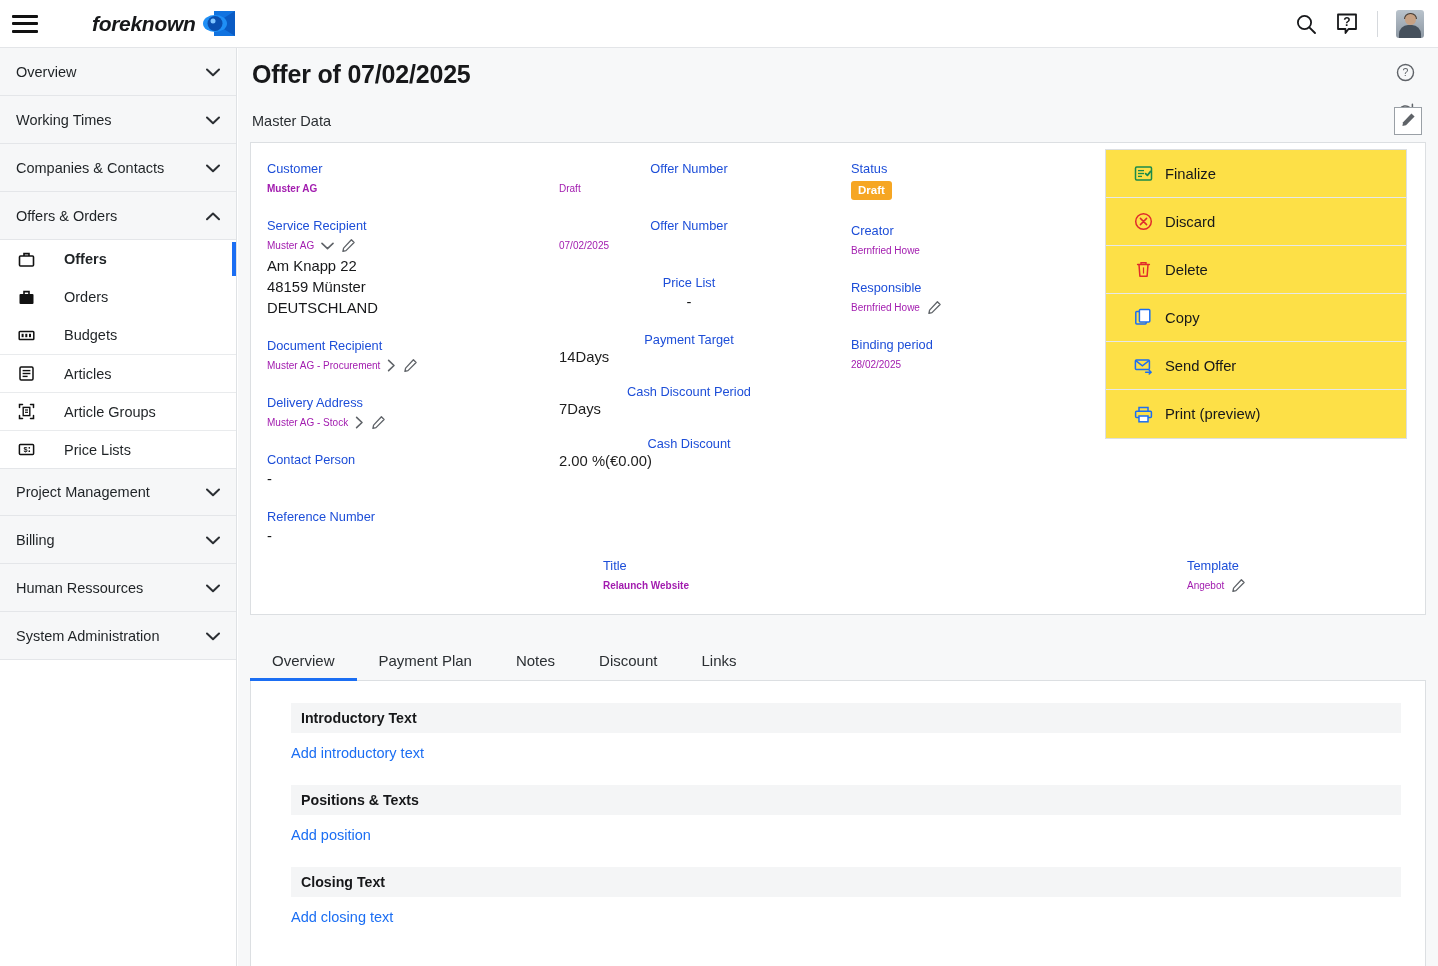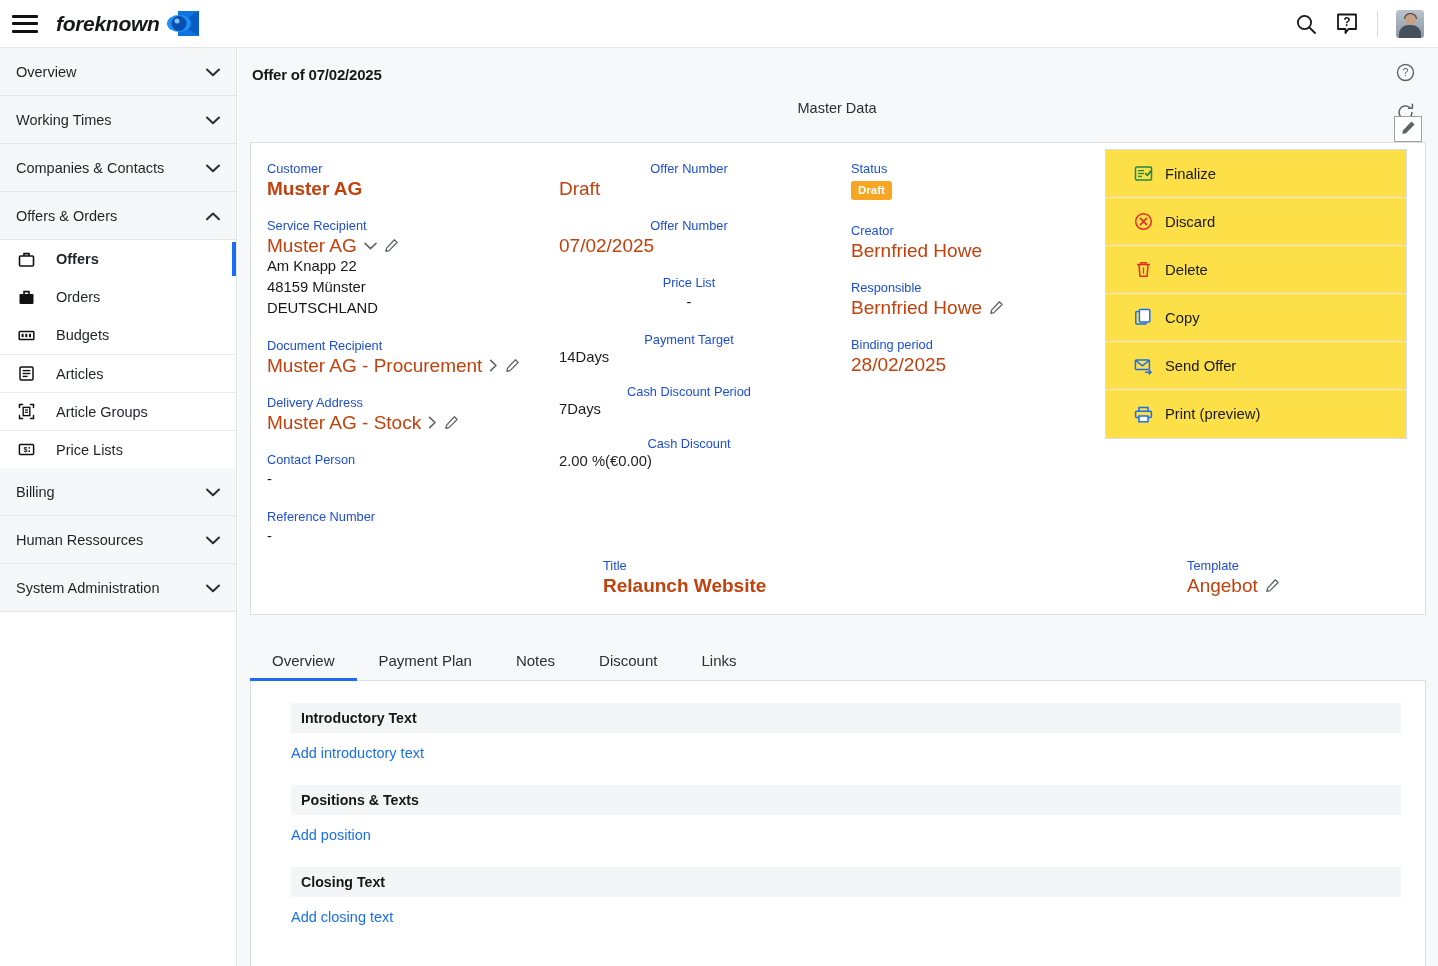--- a/index.html
+++ b/index.html
@@ -17,21 +17,21 @@
     background: #ffffff;
     border-bottom: 1px solid #e3e5e8;
     display: flex; align-items: center;
   }
   .hamburger {
     width: 26px; height: 18px; margin-left: 12px; margin-right: 18px;
     display: flex; flex-direction: column; justify-content: space-between;
     cursor: pointer;
   }
   .hamburger span { display:block; width: 26px; height: 3px; background: #111; border-radius: 1px; }
-  .brand { display: flex; align-items: center; gap: 7px; }
+  .brand { display: flex; align-items: center; gap: 7px; margin-left: 36px; }
   .brand-text {
     font-style: italic; font-weight: 700; font-size: 21px; letter-spacing: -0.3px;
     color: #17181a;
   }
   .brand-mark { width: 34px; height: 27px; display:block; }
   .top-right {
     margin-left: auto; display: flex; align-items: center; gap: 18px;
     padding-right: 14px;
   }
   .icon-btn { display: flex; align-items: center; justify-content: center; cursor: pointer; }
@@ -63,21 +63,21 @@
   }
   .nav-group {
     height: 48px; display: flex; align-items: center;
     padding: 0 16px; background: #f6f7f8;
     border-bottom: 1px solid #e4e6e9;
     cursor: pointer; font-size: 14.5px; color: #1f2326;
   }
   .nav-group .chev { margin-left: auto; }
   .nav-sub {
     position: relative;
-    height: 38px; display: flex; align-items: center; gap: 20px;
+    height: 38px; display: flex; align-items: center; gap: 28px;
     padding-left: 17px; background: #ffffff;
     cursor: pointer; font-size: 14.5px; color: #1f2326;
   }
   .nav-sub.sep-top { border-top: 1px solid #e9ebed; }
   .nav-sub.active { font-weight: 700; }
   .nav-sub.active::after {
     content: ""; position: absolute; right: 0; top: 2px; bottom: 2px;
     width: 4px; background: #1b6ef3;
   }
   .nav-icon { width: 19px; height: 19px; display:flex; align-items:center; justify-content:center; flex: 0 0 19px; }
@@ -85,28 +85,27 @@
   
   .main {
     position: absolute; top: 48px; left: 238px; width: 1200px; height: 918px;
     background: #f7f8f9;
     overflow: hidden;
   }
   .page-head {
     height: 52px; display: flex; align-items: center;
     padding: 0 16px 0 14px;
   }
-  .page-title { font-size: 15px; font-weight: 700; color: #17181a; letter-spacing: -0.2px; }
+  .page-title { font-size: 25px; font-weight: 700; color: #17181a; letter-spacing: -0.2px; }
   .page-head-right { margin-left: auto; display: flex; align-items: center; gap: 21px; flex-direction: column; }
   .back-link { font-size: 14.5px; color: #3c4043; cursor: pointer; }
 
   .subhead {
     height: 42px; display: flex; align-items: center;
     padding: 0 16px 0 14px;
-    flex-direction: column;
   }
   .subhead-label { font-size: 14.5px; color: #2b2f33; }
   .edit-box {
     margin-left: auto;
     width: 28px; height: 28px; border: 1px solid #9aa0a6; background: #fff;
     display: flex; align-items: center; justify-content: center; cursor: pointer;
   }
 
   .card {
     margin: 0 12px; background: #ffffff; border: 1px solid #dcdfe2;
@@ -114,21 +113,21 @@
     position: relative;
     min-height: 473px;
   }
   .col { padding: 0 16px; }
   .col1 { width: 292px; }
   .col2 { width: 292px; text-align: center; }
   .col3 { width: 258px; }
 
   .field { margin-bottom: 17px; }
   .f-label { font-size: 12.8px; color: #1d4ed8; line-height: 19px; }
-  .f-value { font-size: 19px; color: #c2410c; line-height: 21px; display: flex; align-items: center; gap: 7px; }
+  .f-value { font-size: 10px; color: #a21caf; line-height: 21px; display: flex; align-items: center; gap: 7px; }
   .f-value.bold { font-weight: 700; }
   .f-line { font-size: 14.8px; color: #17181a; line-height: 21px; }
   .f-dash { font-size: 14.8px; color: #17181a; line-height: 21px; }
   .units { display: flex; align-items: baseline; gap: 0; font-size: 14.8px; }
   .badge {
     display: inline-block; background: #f6a623; color: #ffffff;
     font-size: 11.5px; font-weight: 700; padding: 3px 7px 4px; border-radius: 3px;
     margin-top: 3px;
   }
   .pencil, .chev-small, .arrow-small { cursor: pointer; display: inline-flex; }
@@ -320,20 +319,28 @@
       <svg width="17" height="17" viewBox="0 0 17 17">
         <rect x="1.4" y="3.5" width="14.2" height="10" rx="1" fill="none" stroke="#111" stroke-width="1.5"></rect>
         <text x="5.4" y="11.4" font-size="7.4" font-weight="700" fill="#111" font-family="Liberation Sans, sans-serif">$</text>
         <circle cx="11.3" cy="6.8" r="0.85" fill="#111"></circle>
         <circle cx="11.3" cy="10.2" r="0.85" fill="#111"></circle>
       </svg>
     </span>
     <span>Price Lists</span>
   </div>
 
+  <div class="nav-group" style="border-top:1px solid #e4e6e9;">
+    <span>Project Management</span>
+    <span class="chev">
+      <svg width="14" height="9" viewBox="0 0 14 9">
+          <path d="M1 1.5 L7 7.2 L13 1.5" fill="none" stroke="#2b2f33" stroke-width="2" stroke-linecap="round" stroke-linejoin="round"></path>
+        </svg>
+    </span>
+  </div>
 
   <div class="nav-group">
     <span>Billing</span>
     <span class="chev">
       <svg width="14" height="9" viewBox="0 0 14 9">
           <path d="M1 1.5 L7 7.2 L13 1.5" fill="none" stroke="#2b2f33" stroke-width="2" stroke-linecap="round" stroke-linejoin="round"></path>
         </svg>
     </span>
   </div>
 

